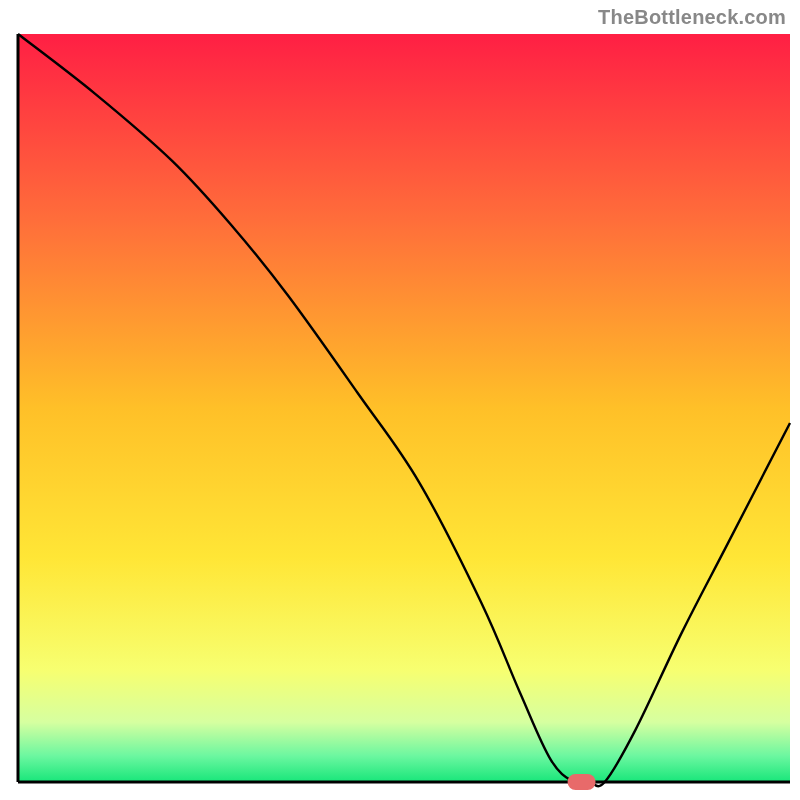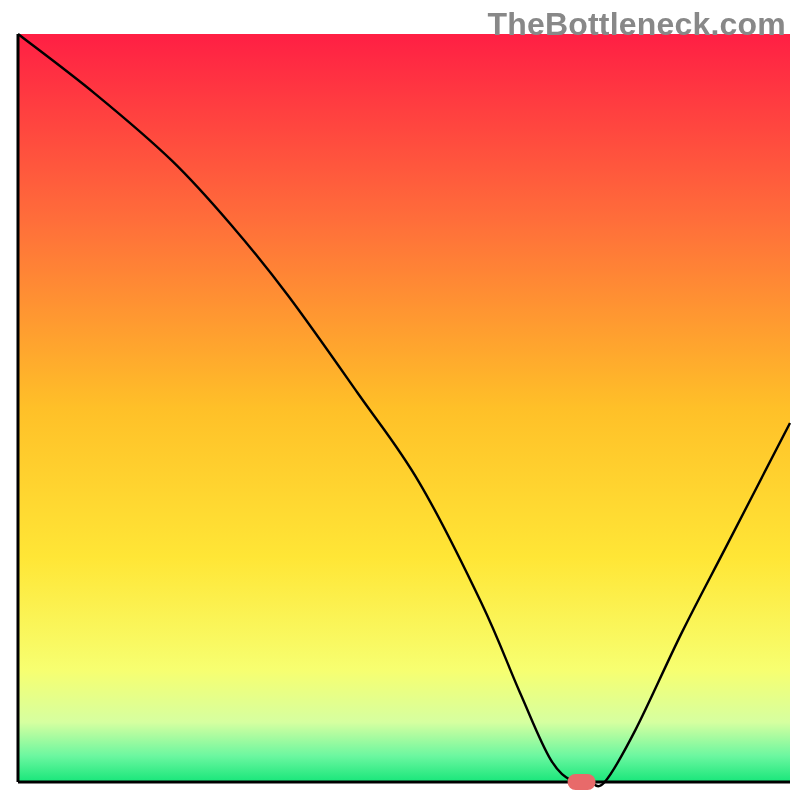--- a/index.html
+++ b/index.html
@@ -14,21 +14,21 @@
     position: relative;
     width: 800px;
     height: 800px;
   }
   svg { display: block; }
   .watermark {
     position: absolute;
     top: 6px;
     right: 14px;
     font-family: Arial, Helvetica, sans-serif;
-    font-size: 32px;
+    font-size: 20px;
     font-weight: 600;
     color: #888;
     letter-spacing: 0.2px;
     pointer-events: none;
   }
 </style>
 </head>
 <body>
 
 <div class="stage">

